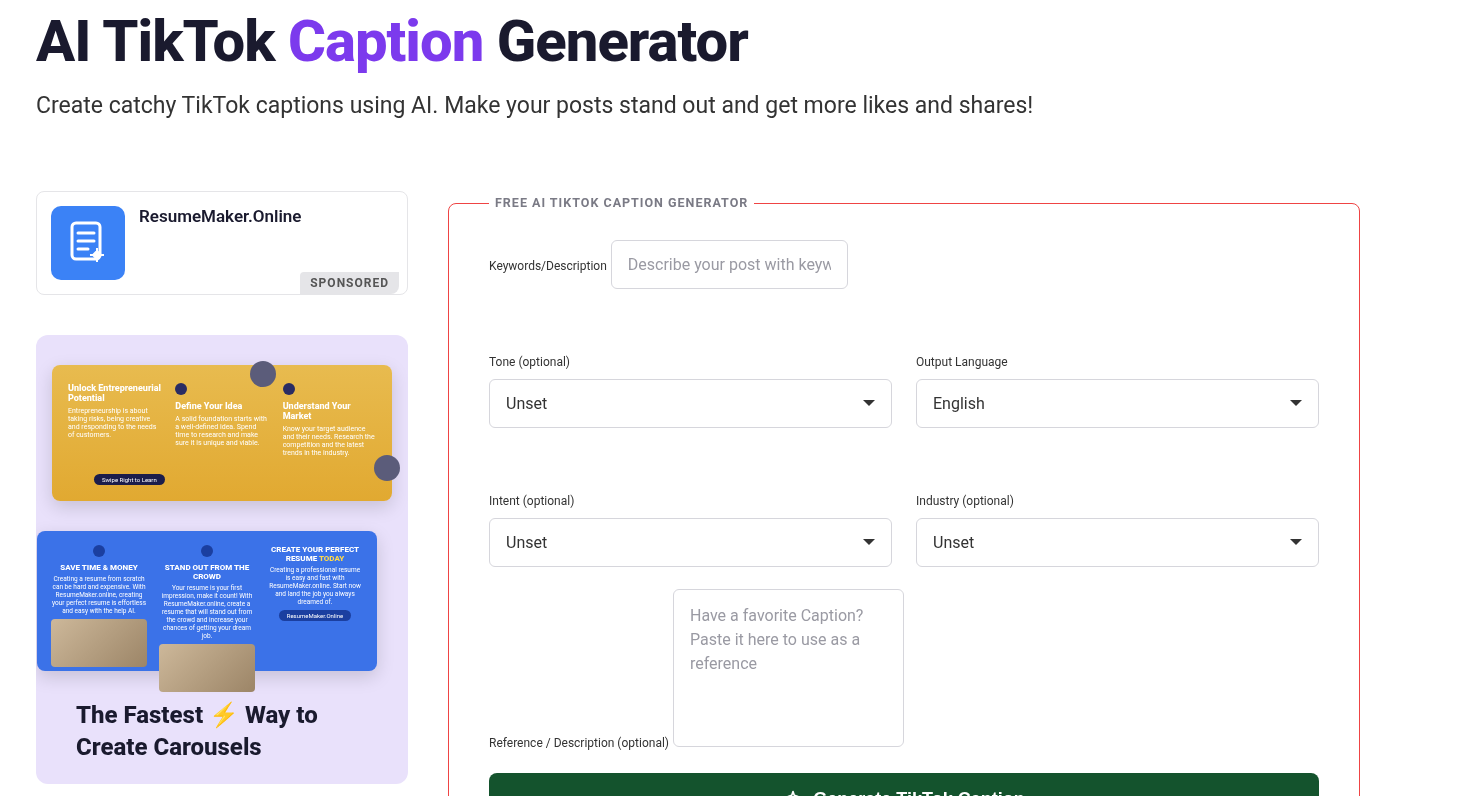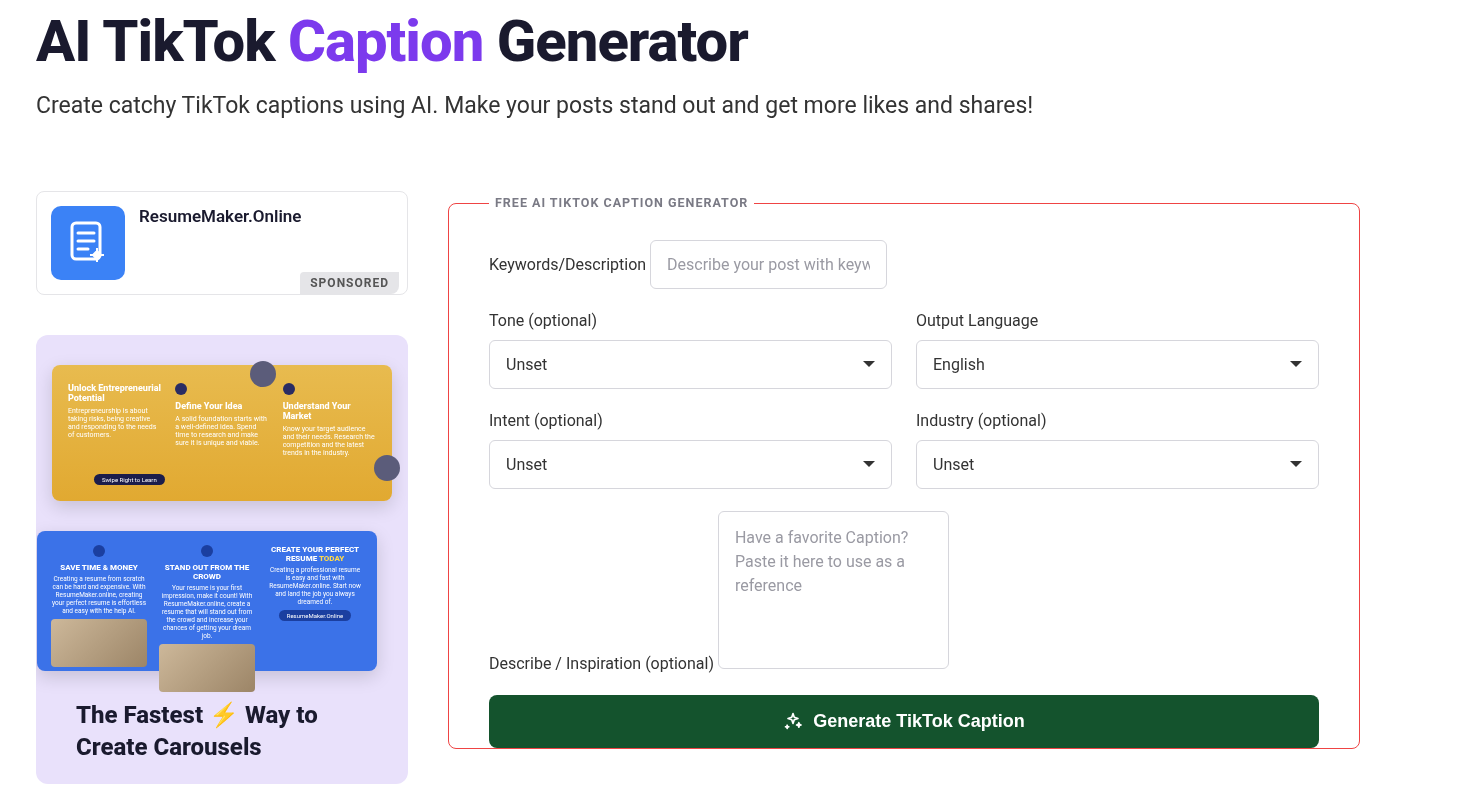--- a/index.html
+++ b/index.html
@@ -207,24 +207,25 @@
   gap: 24px;
   margin-bottom: 22px;
 }
 .field {
   flex: 1;
   display: flex;
   flex-direction: column;
 }
 .field-full { width: 100%; margin-bottom:22px; }
 .label {
-  font-size: 16px;
+  font-size: 12px;
   color: #333;
   margin-bottom: 10px;
   font-weight: 400;
+  margin-top: 44px;
 }
 .text-input, .select-input, .textarea-input {
   border: 1px solid #d6d6dc;
   border-radius: 6px;
   padding: 14px 16px;
   font-size: 16px;
   color: #222;
   background: #fff;
   font-family: inherit;
 }
@@ -381,21 +382,21 @@
         <div class="field">
           <label class="label">Industry (optional)</label>
           <div class="select-input">
             <span class="select-value">Unset</span>
             <span class="caret"></span>
           </div>
         </div>
       </div>
 
       <div class="field-full">
-        <label class="label">Describe / Inspiration (optional)</label>
+        <label class="label">Reference / Description (optional)</label>
         <textarea class="textarea-input" placeholder="Have a favorite Caption? Paste it here to use as a reference" style=""></textarea>
       </div>
 
       <button class="generate-btn">
         <span class="sparkle-icon">
           <svg width="20" height="20" viewBox="0 0 24 24" fill="none" stroke="#fff" stroke-width="2" stroke-linecap="round" stroke-linejoin="round">
             <path d="M12 3 l1.5 4.5 L18 9 l-4.5 1.5 L12 15 l-1.5 -4.5 L6 9 l4.5 -1.5 Z"></path>
             <path d="M19 14 l.7 2 l2 .7 l-2 .7 l-.7 2 l-.7 -2 l-2 -.7 l2 -.7 Z"></path>
             <path d="M5 17 l.5 1.5 l1.5 .5 l-1.5 .5 L5 21 l-.5 -1.5 L3 19 l1.5 -.5 Z"></path>
           </svg>

